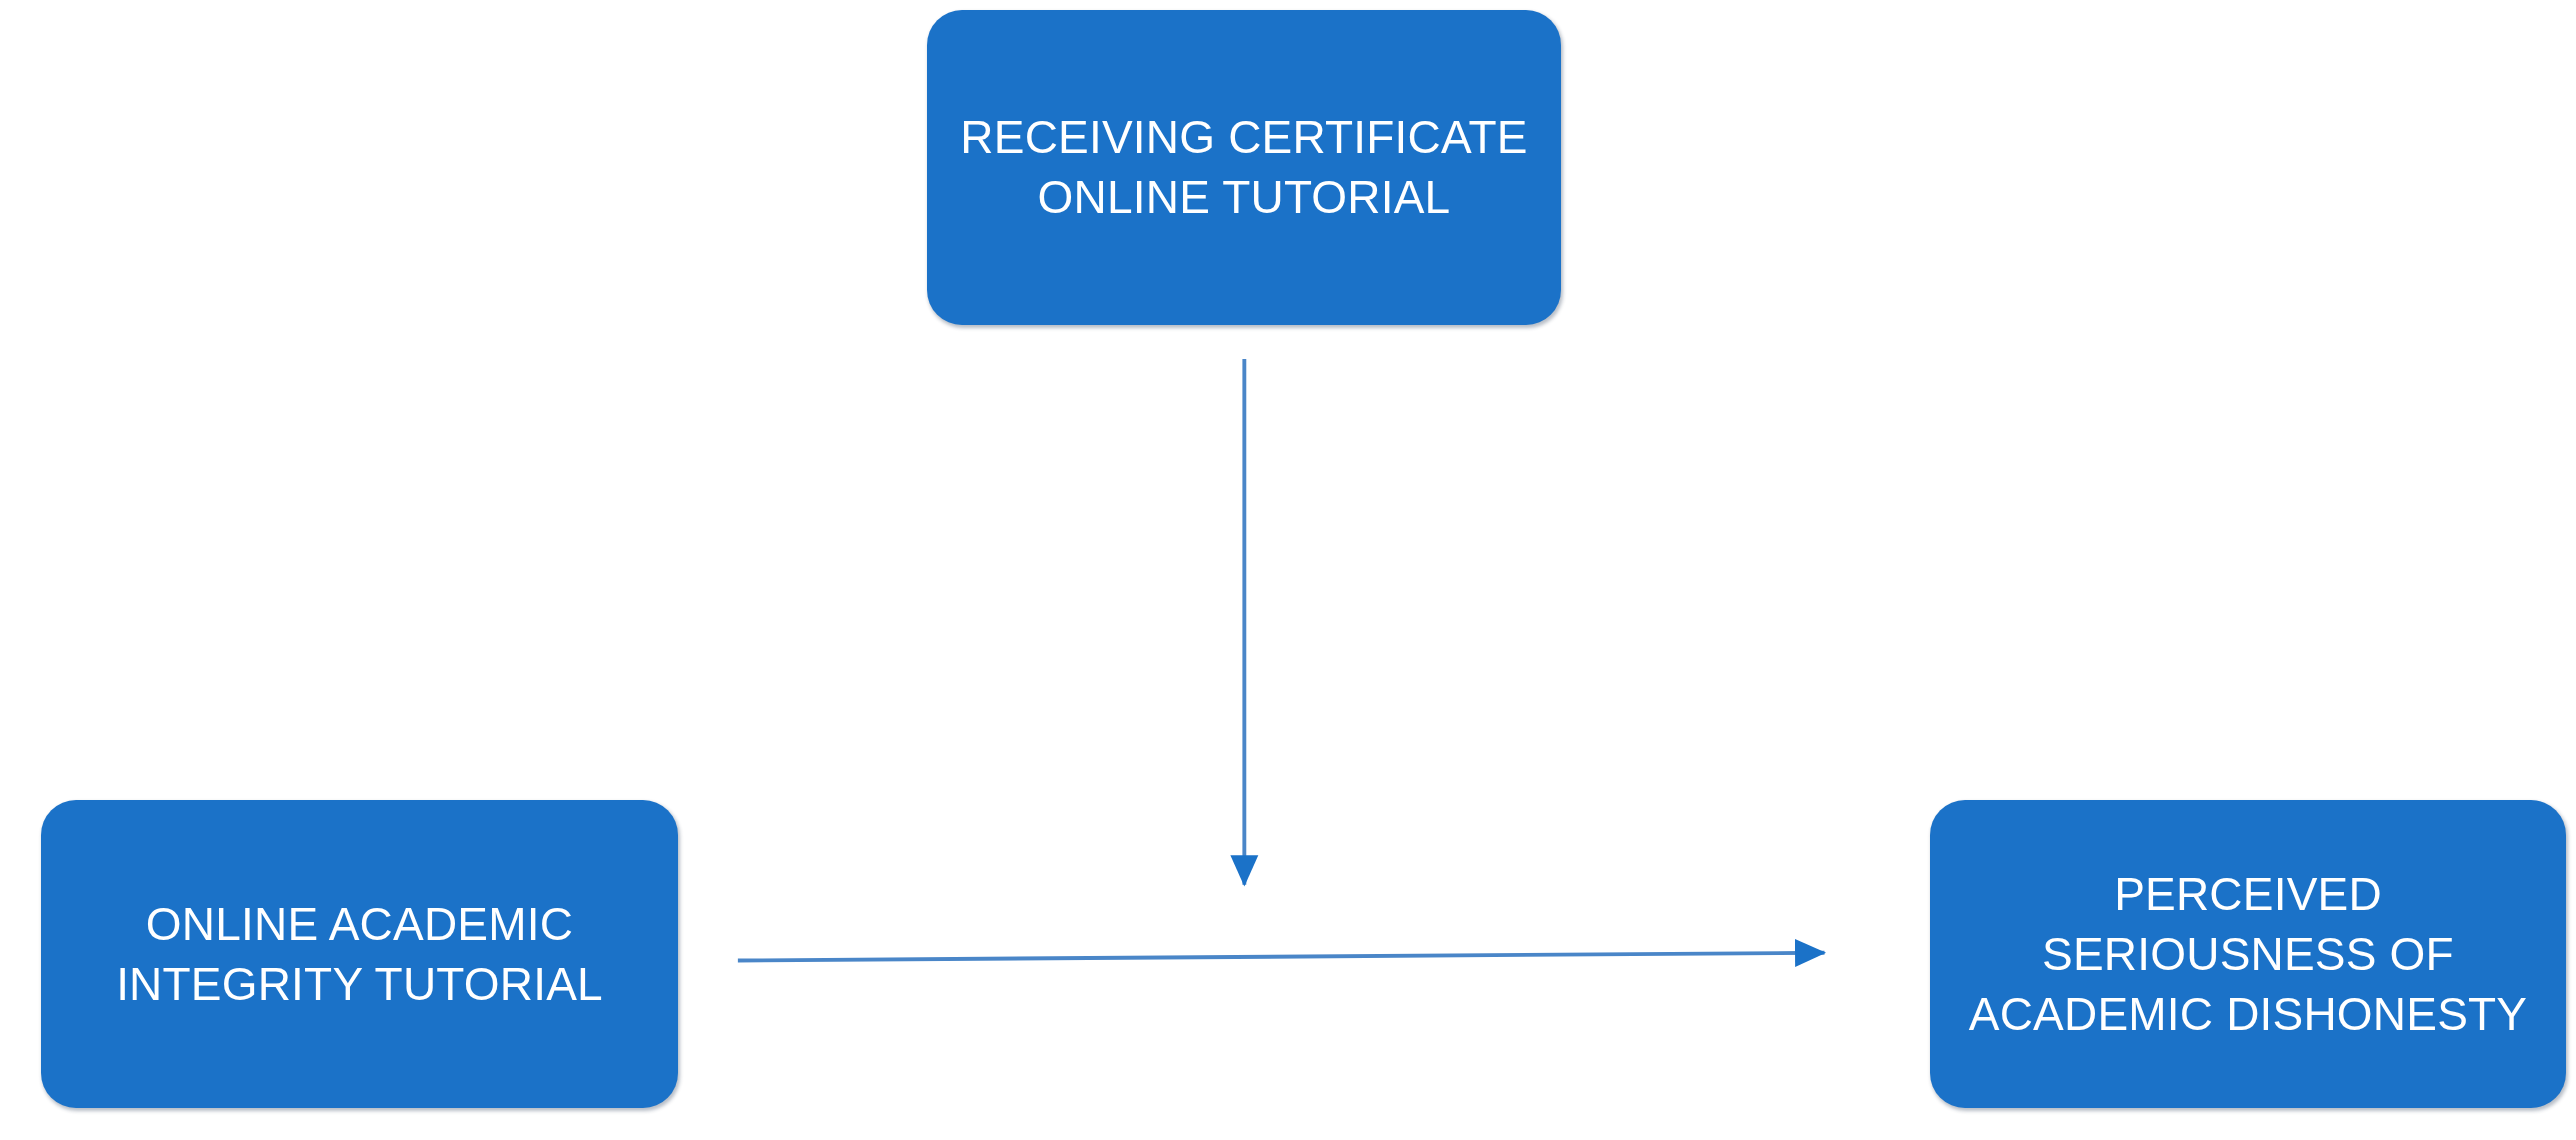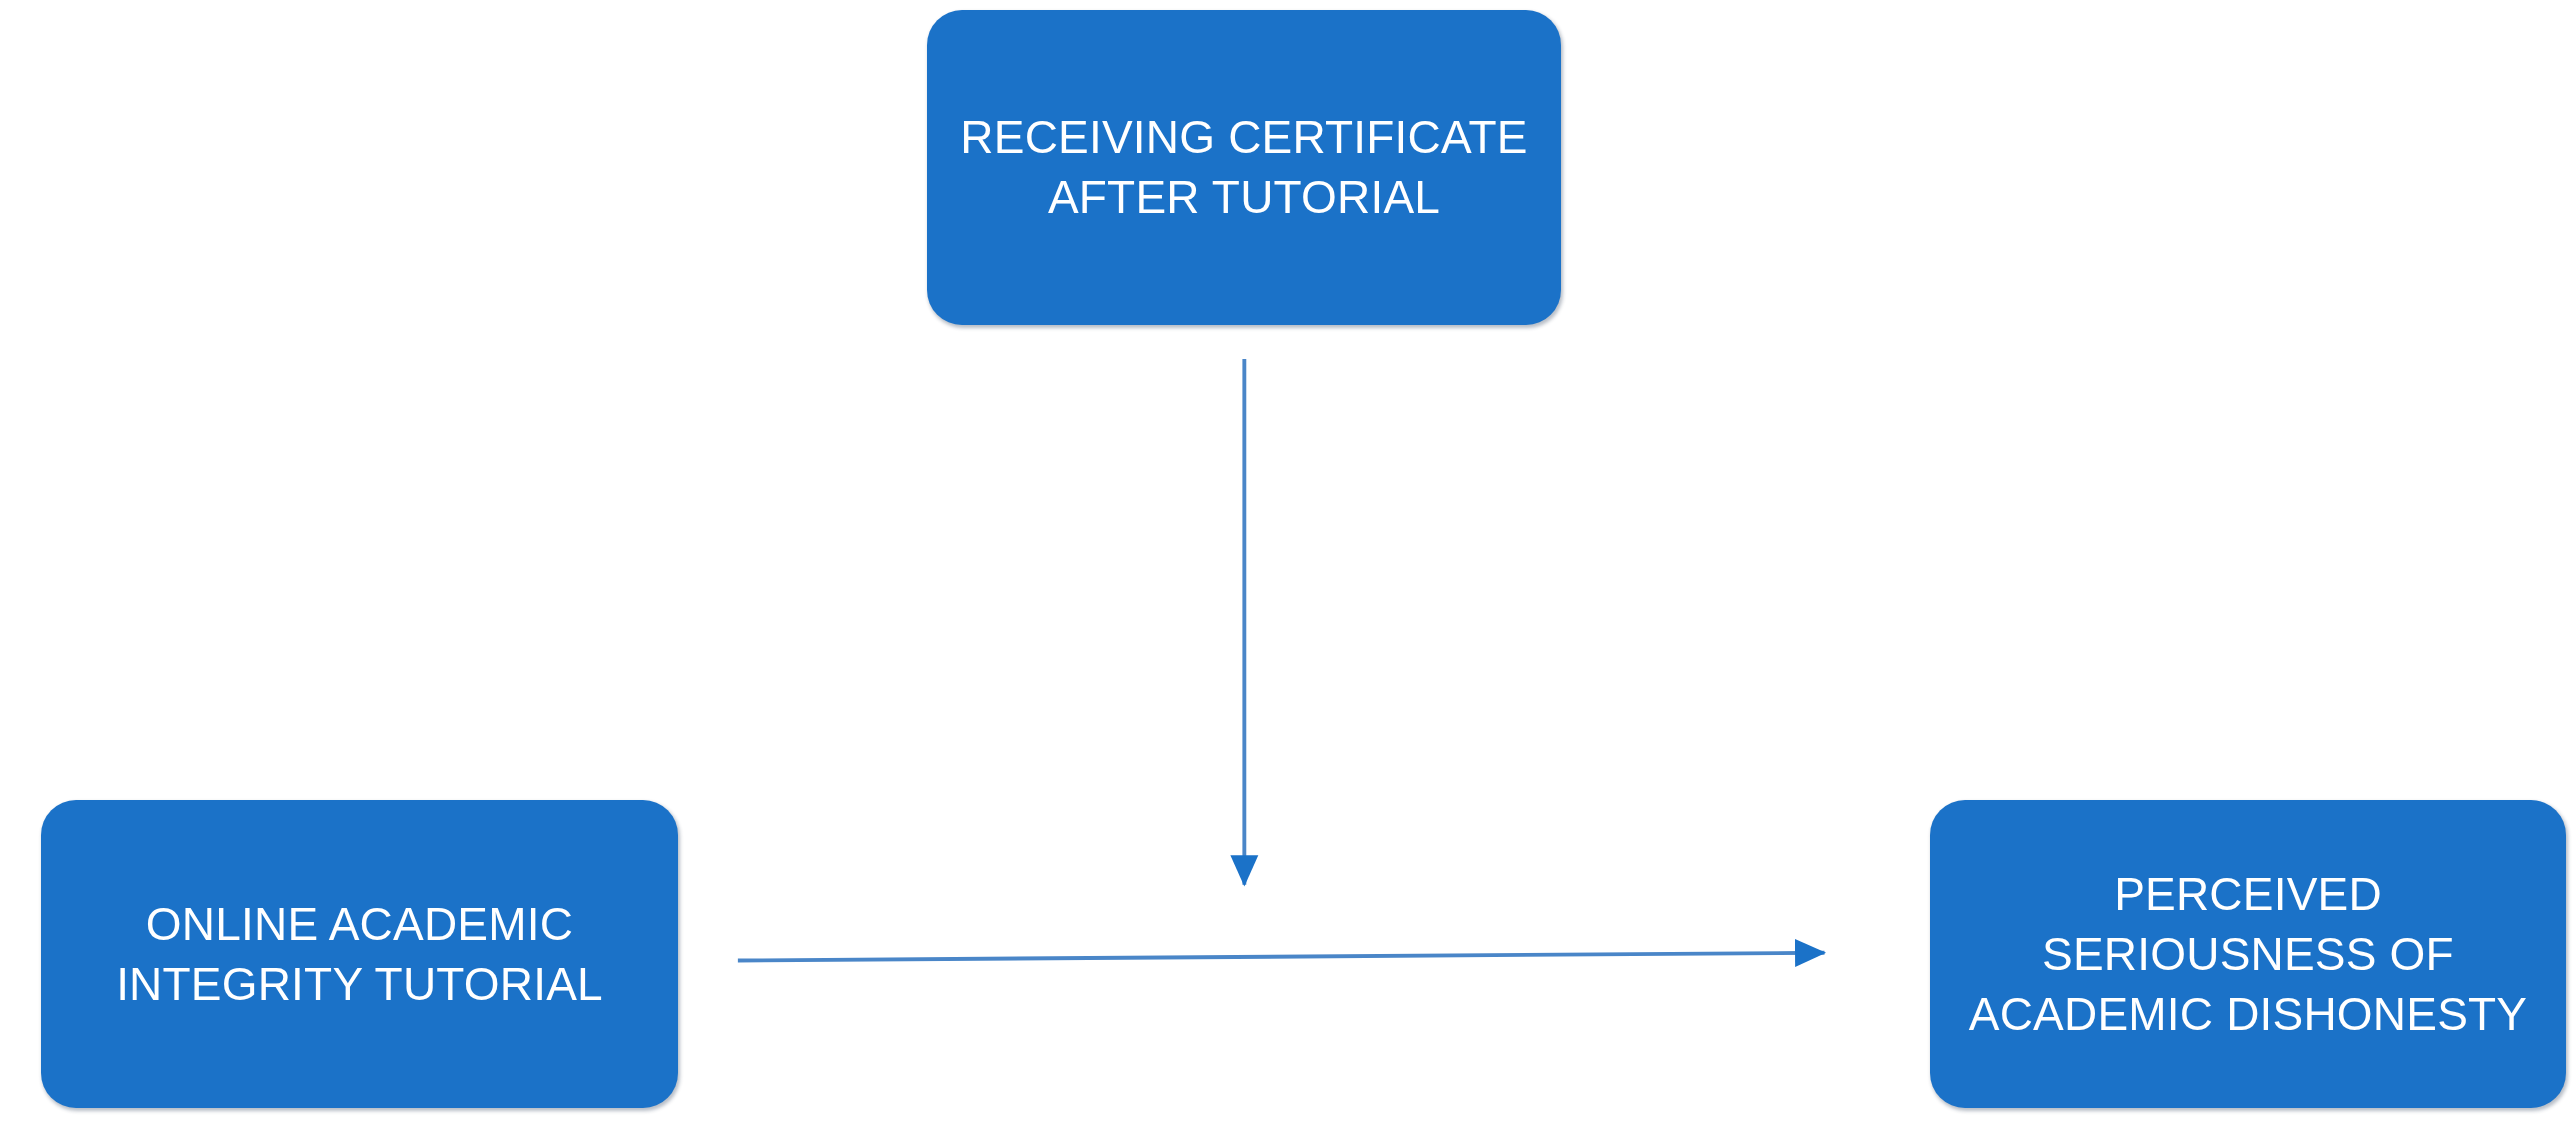--- a/index.html
+++ b/index.html
@@ -93,21 +93,21 @@
       <line x1="760" y1="990" x2="1880" y2="982" stroke="#4a86c8" stroke-width="4" marker-end="url(#arrow-right)"></line>
     </g>
 
     <g>
       <line x1="1282" y1="370" x2="1282" y2="912" stroke="#4a86c8" stroke-width="4" marker-end="url(#arrow-down)"></line>
     </g>
   </svg>
 
   <div class="node" id="node-certificate">
     <span class="label">RECEIVING CERTIFICATE
-AFTER TUTORIAL</span>
+ONLINE TUTORIAL</span>
   </div>
 
   <div class="node" id="node-tutorial">
     <span class="label">ONLINE ACADEMIC
 INTEGRITY TUTORIAL</span>
   </div>
 
   <div class="node" id="node-perceived">
     <span class="label">PERCEIVED
 SERIOUSNESS OF

